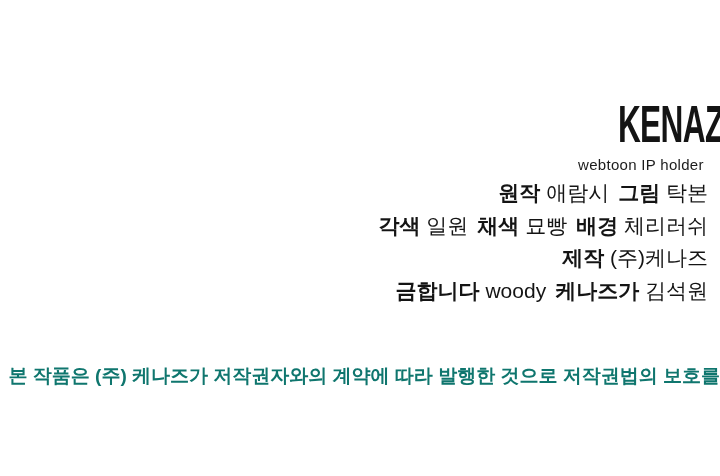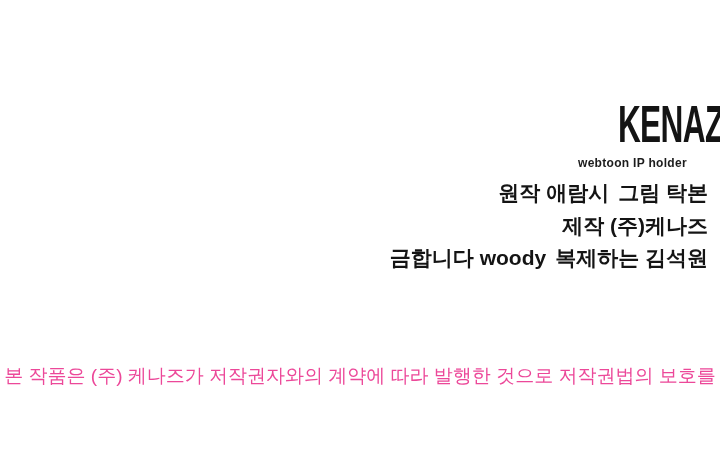--- a/index.html
+++ b/index.html
@@ -33,74 +33,75 @@
     font-weight: 700;
     line-height: 1;
     letter-spacing: -1px;
     white-space: nowrap;
     text-align: right;
     transform: scaleX(0.62);
     transform-origin: 100% 50%;
   }
   .tagline {
     margin-top: 6px;
-    font-size: 12px;
-    font-weight: 700;
+    font-size: 15px;
+    font-weight: 400;
     letter-spacing: 0.3px;
     white-space: nowrap;
     color: #1c1c1c;
   }
 
   
   .credits {
     position: absolute;
     top: 177px;
     right: 12px;
     text-align: right;
     font-size: 21px;
     line-height: 32.5px;
     white-space: nowrap;
   }
   .credit-line { display: block; }
   .pair + .pair { margin-left: 9px; }
   .role { font-weight: 700; }
-  .name { font-weight: 700; }
+  .name { font-weight: 400; }
 
   
   .copyright {
     position: absolute;
     top: 363px;
     left: 0;
     right: 0;
-    text-align: center;
+    text-align: right;
     font-size: 19px;
     line-height: 25px;
-    font-weight: 400;
-    color: #ec4899;
+    font-weight: 700;
+    color: #0f766e;
   }
 </style>
 </head>
 <body>
 
 <div class="page">
 
   <div class="logo">
     <div class="brand">KENAZ</div>
     <div class="tagline">webtoon IP holder</div>
   </div>
 
   <div class="credits">
 
     <div class="credit-line"><span class="pair"><span class="role">원작</span> <span class="name">애람시</span></span><span class="pair"><span class="role">그림</span> <span class="name">탁본</span></span></div>
 
+    <div class="credit-line"><span class="pair"><span class="role">각색</span> <span class="name">일원</span></span><span class="pair"><span class="role">채색</span> <span class="name">묘빵</span></span><span class="pair"><span class="role">배경</span> <span class="name">체리러쉬</span></span></div>
 
 
     <div class="credit-line"><span class="pair"><span class="role">제작</span> <span class="name">(주)케나즈</span></span></div>
 
-    <div class="credit-line"><span class="pair"><span class="role">금합니다</span> <span class="name">woody</span></span><span class="pair"><span class="role">복제하는</span> <span class="name">김석원</span></span></div>
+    <div class="credit-line"><span class="pair"><span class="role">금합니다</span> <span class="name">woody</span></span><span class="pair"><span class="role">케나즈가</span> <span class="name">김석원</span></span></div>
 
   </div>
 
   <div class="copyright">
     <div>본 작품은 (주) 케나즈가 저작권자와의 계약에 따라 발행한 것으로 저작권법의 보호를</div>
   </div>
 
 </div>
 
 </body></html>

